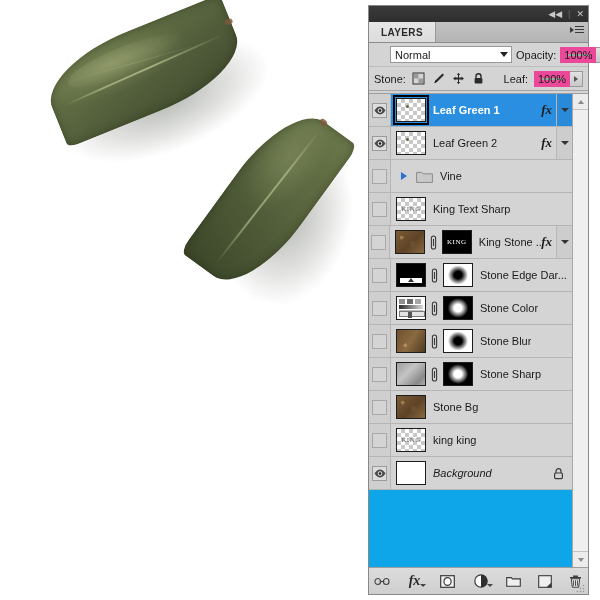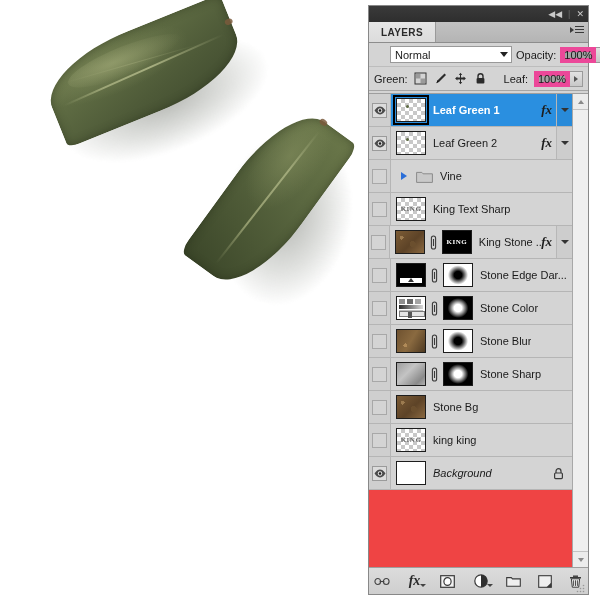--- a/index.html
+++ b/index.html
@@ -89,21 +89,21 @@
     background:#d4d4d4;border-bottom:1px solid #bdbdbd;
   }
   .blendsel{
     flex:0 0 122px;height:17px;background:#fff;border:1px solid #999;
     display:flex;align-items:center;justify-content:space-between;
     padding:0 3px 0 4px;font-size:11px;box-sizing:border-box;
   }
   .caret-dn{width:0;height:0;border-left:4px solid transparent;border-right:4px solid transparent;border-top:5px solid #222;}
   .lbl{font-size:11px;color:#1a1a1a;white-space:nowrap;}
   .numfield{
-    width:36px;height:16px;background:#a3a3a3;border:5px solid #ec4899;
+    width:36px;height:16px;background:#a3a3a3;border:7px solid #ec4899;
     display:flex;align-items:center;justify-content:center;font-size:11px;box-sizing:border-box;
   }
   .spin{
     width:13px;height:16px;box-sizing:border-box;
     background:linear-gradient(180deg,#e2e2e2,#c8c8c8);border:1px solid #9a9a9a;border-left:none;
     display:flex;align-items:center;justify-content:center;
   }
   .caret-rt{width:0;height:0;border-top:3px solid transparent;border-bottom:3px solid transparent;border-left:4px solid #555;}
 
   .lockrow{
@@ -111,36 +111,36 @@
     background:#d4d4d4;border-bottom:1px solid #a5a5a5;
   }
   .lockicons{display:flex;align-items:center;gap:7px;}
   .li{width:13px;height:13px;display:block;}
 
   
   .listwrap{
     position:absolute;left:0;right:0;top:87px;bottom:27px;
     display:flex;background:#d4d4d4;border-top:1px solid #9e9e9e;
   }
-  .list{flex:1;overflow:hidden;background:#ef4444;}
+  .list{flex:1;overflow:hidden;background:#0ea5e9;}
   .row{
     height:32px;display:flex;align-items:center;
     border-bottom:1px solid #b5b5b5;background:#d4d4d4;position:relative;
   }
   .row.sel{background:#2a8fe0;}
   .row.sel .name{color:#fff;font-weight:bold;}
   .eyecell{
     width:22px;height:100%;display:flex;align-items:center;justify-content:center;
     border-right:1px solid #b5b5b5;box-sizing:border-box;background:#cfcfcf;
   }
   .row.sel .eyecell{background:#cfcfcf;}
   .eyebox{width:15px;height:15px;border:1px solid #9b9b9b;background:#dcdcdc;box-sizing:border-box;
           display:flex;align-items:center;justify-content:center;}
   .eyebox.off{background:#d4d4d4;border-color:#a8a8a8;}
-  .thumbcell{display:flex;align-items:center;padding-left:5px;gap:4px;font-weight:bold;}
+  .thumbcell{display:flex;align-items:center;padding-left:5px;gap:4px;}
   .thumb{
     width:30px;height:24px;border:1px solid #1d1d1d;box-sizing:border-box;background:#fff;
     position:relative;overflow:hidden;flex:none;
   }
   .thumb.selected{outline:2px solid #000;outline-offset:1px;}
   .checker{
     background-image:
       linear-gradient(45deg,#c8c8c8 25%,transparent 25%,transparent 75%,#c8c8c8 75%),
       linear-gradient(45deg,#c8c8c8 25%,transparent 25%,transparent 75%,#c8c8c8 75%);
     background-size:8px 8px;background-position:0 0,4px 4px;background-color:#fff;
@@ -260,21 +260,21 @@
       <span class="lbl">Opacity:</span>
       <div style="display:flex;align-items:center;">
         <div class="numfield">100%</div>
         <div class="spin">
             <span class="caret-rt"></span>
           </div>
       </div>
     </div>
 
     <div class="lockrow">
-      <span class="lbl">Green:</span>
+      <span class="lbl">Stone:</span>
       <span class="lockicons">
         <span class="li">
           <svg width="13" height="13" viewBox="0 0 13 13">
               <rect x="1" y="1" width="11" height="11" fill="none" stroke="#333" stroke-width="1"></rect>
               <rect x="2" y="2" width="4.5" height="4.5" fill="#9a9a9a"></rect>
               <rect x="6.5" y="6.5" width="4.5" height="4.5" fill="#9a9a9a"></rect>
             </svg>
         </span>
         <span class="li">
           <svg width="13" height="13" viewBox="0 0 13 13">

